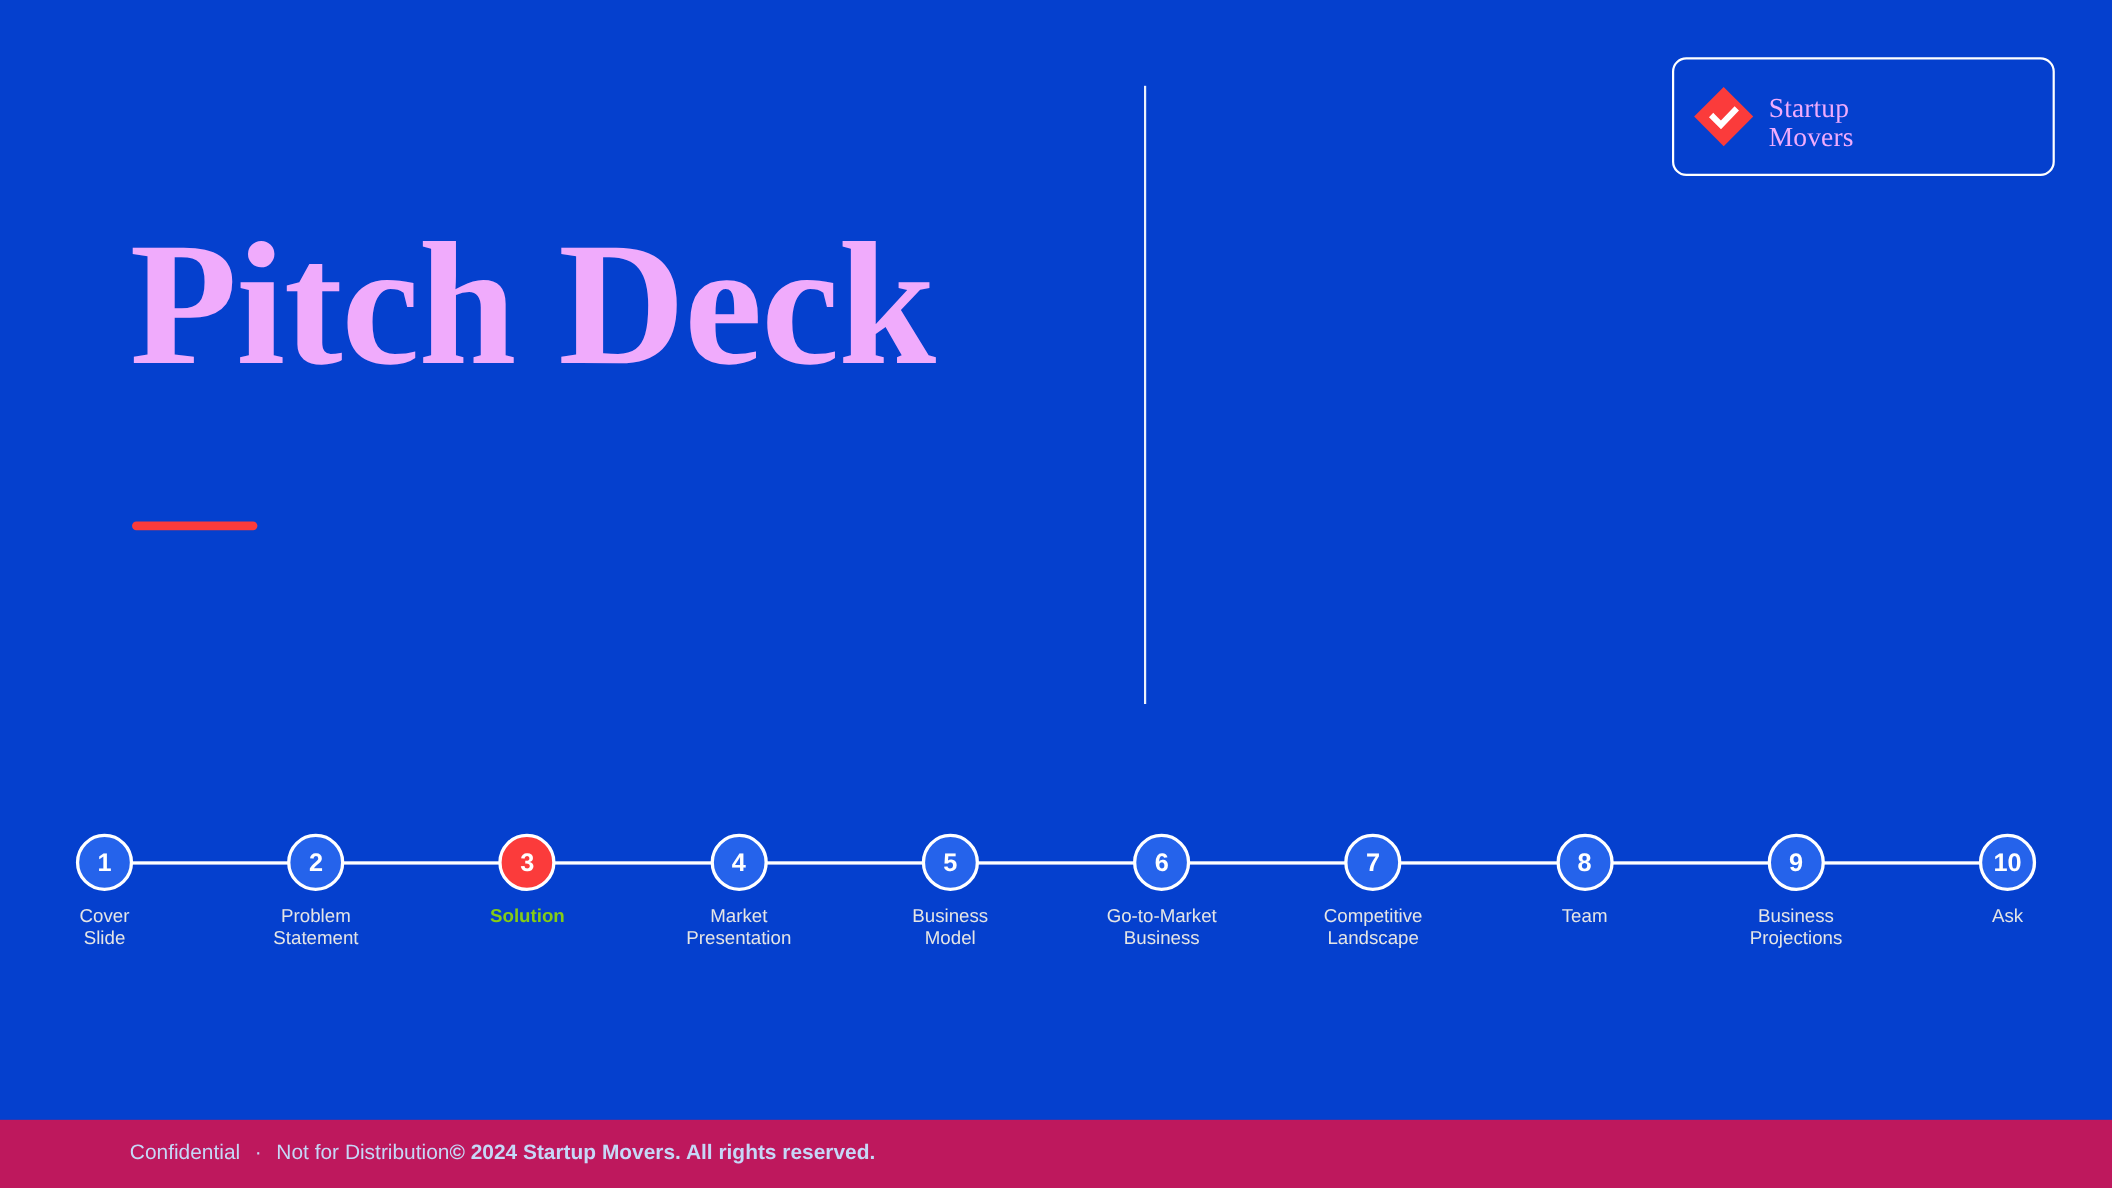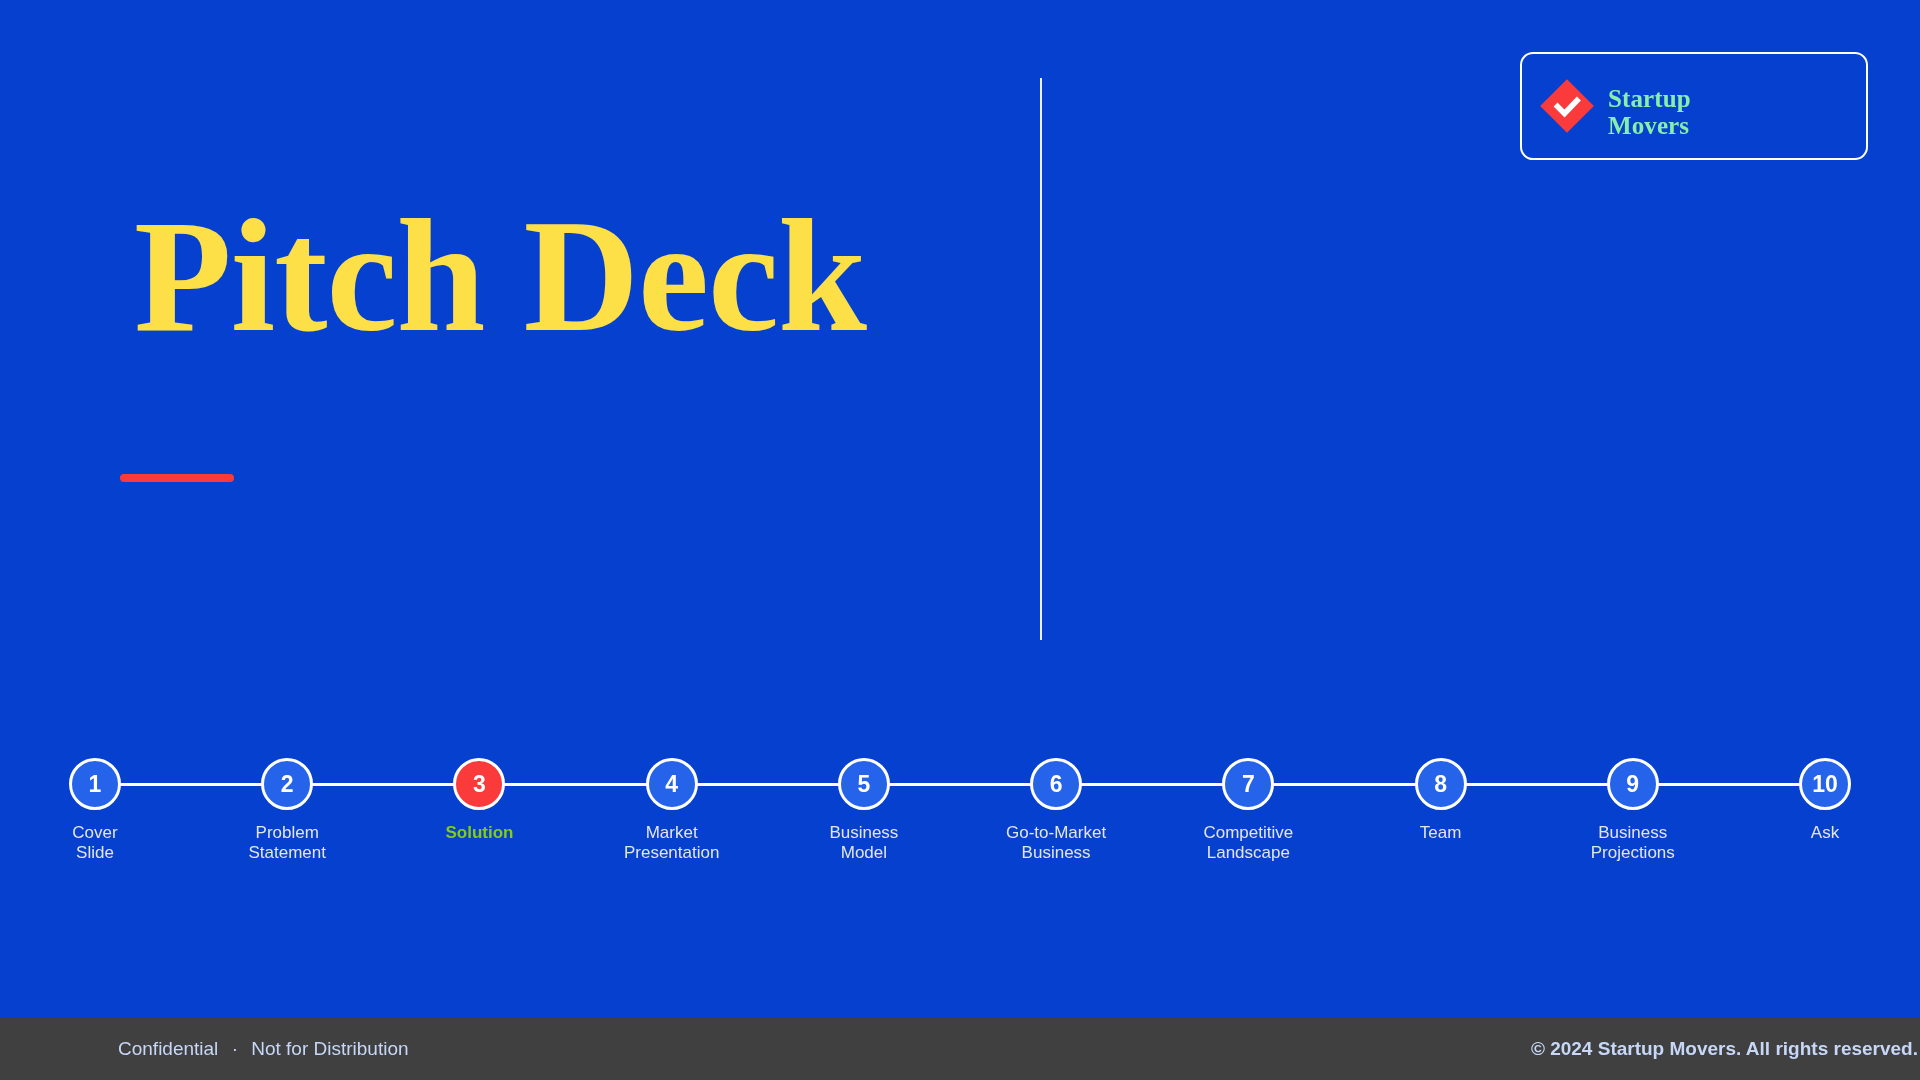--- a/index.html
+++ b/index.html
@@ -36,46 +36,46 @@
     position:absolute; left:4px; top:4px;
     width:38px; height:38px;
     background:#FB3B3B;
     transform:rotate(45deg);
   }
   .logo-mark svg {
     position:absolute; left:0; top:0;
     width:46px; height:46px;
   }
   .logo-text {
-    color:#86efac;
+    color:#f0abfc;
     font-family:"Liberation Serif", serif;
-    font-weight:bold;
+    font-weight:normal;
     font-size:25px;
     line-height:1.08;
     letter-spacing:0.1px;
     margin-top:12px;
   }
 
   
   .vrule {
     position:absolute;
     left:1040px; top:78px;
     width:2px; height:562px;
     background:rgba(255,255,255,0.92);
   }
 
   
   .title {
     position:absolute;
-    left:134px; top:196px;
+    left:118px; top:196px;
     font-family:"Liberation Serif", serif;
     font-weight:bold;
     font-size:160px;
     line-height:1;
-    color:#fde047;
+    color:#f0abfc;
     letter-spacing:-1px;
     white-space:nowrap;
   }
   .accent-bar {
     position:absolute;
     left:120px; top:474px;
     width:114px; height:8px;
     background:#FB3B3B;
     border-radius:4px;
   }
@@ -133,24 +133,24 @@
   .step.active .step-label {
     color:#84cc16;
     font-weight:bold;
   }
 
   
   .footer {
     position:absolute;
     left:0; bottom:0;
     width:1920px; height:62px;
-    background:#404040;
+    background:#be185d;
     display:flex;
     align-items:center;
-    justify-content:space-between;
+    justify-content:flex-start;
     padding:0 0 0 118px;
   }
   .footer-left, .footer-right {
     font-size:19px;
     color:#C6D7F7;
     white-space:nowrap;
   }
   .footer-right { padding-right:2px;font-weight:bold; }
   .footer-left .sep { padding:0 8px; }
 </style>

